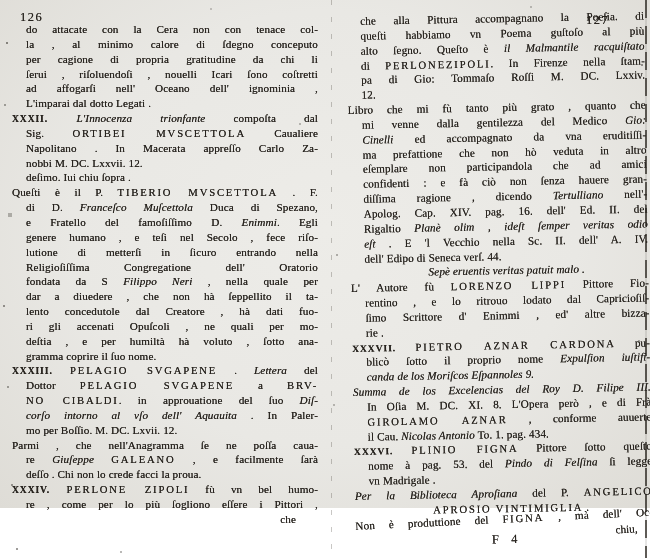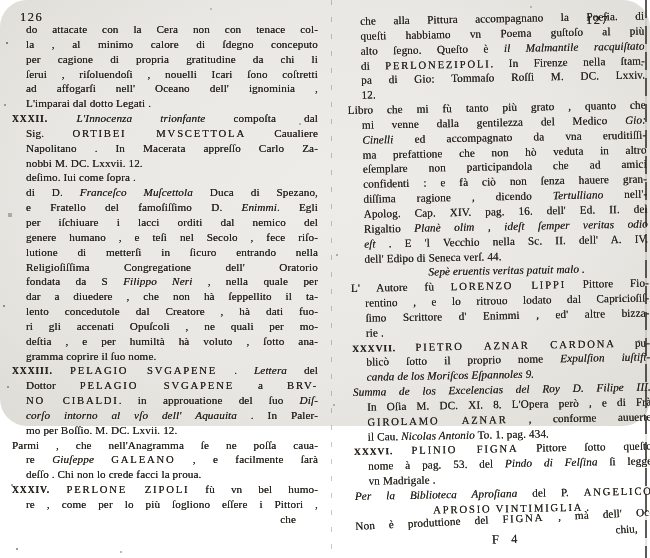--- a/index.html
+++ b/index.html
@@ -1,23 +1,22 @@
 <!DOCTYPE html>
 <html style="--ink: #27231e; --paper: #e9e8e4;"><head>
 <meta charset="utf-8">
 <style>
   :root { --ink:#27231e; --paper:#e9e8e4; }
   * { margin:0; padding:0; box-sizing:border-box; }
   html,body { width:650px; height:558px; overflow:hidden; }
   .scan {
-    position:relative; width:650px; height:426px;
+    position:relative; width:650px; height:508px;
     background: radial-gradient(ellipse at 50% 45%, #edece8 0%, var(--paper) 55%, #dedcd6 100%);
     font-family:"Liberation Serif","DejaVu Serif",serif;
     color:var(--ink);
-    border-radius:27px;
   }
   .col { position:absolute; padding-left:14px; }
   #col-left  { left:12px;  top:22px; width:306px; }
   #col-right { left:346px; top:14px; width:298px; transform:rotate(-1.05deg); transform-origin:top left; }
   .line {
     height:14.85px; line-height:14.85px; font-size:11.2px;
     text-align:justify; text-align-last:justify;
     overflow:hidden; letter-spacing:0.1px;
     text-shadow:0 0 0.55px rgba(32,28,23,0.85);
   }
@@ -70,24 +69,24 @@
         <div class="line"><span>do attacate con la Cera non con tenace col-</span></div>
         <div class="line"><span>la , al minimo calore di ſdegno conceputo</span></div>
         <div class="line"><span>per cagione di propria gratitudine da chi li</span></div>
         <div class="line"><span>ſerui , riſoluendoſi , nouelli Icari ſono coſtretti</span></div>
         <div class="line"><span>ad affogarſi nell' Oceano dell' ignominia ,</span></div>
         <div class="line a-l"><span>L'imparai dal dotto Legati .</span></div>
         <div class="line hang"><span class="sc">XXXII. </span><span class="it">L'Innocenza trionfante</span><span> compoſta dal</span></div>
         <div class="line"><span>Sig. </span><span class="caps">ORTIBEI MVSCETTOLA</span><span> Caualiere</span></div>
         <div class="line"><span>Napolitano . In Macerata appreſſo Carlo Za-</span></div>
         <div class="line a-l"><span>nobbi M. DC. Lxxvii. 12.</span></div>
-        <div class="line a-l"><span>deſimo. Iui come ſopra .</span></div>
+        <div class="line a-l"><span>deſimo. Iui chiu ſopra .</span></div>
+        <div class="line hang"><span>Queſti è il P. </span><span class="caps">TIBERIO MVSCETTOLA</span><span> . F.</span></div>
         <div class="line"><span>di D. </span><span class="it">Franceſco Muſcettola</span><span> Duca di Spezano,</span></div>
         <div class="line"><span>e Fratello del famoſiſſimo D. </span><span class="it">Enimmi</span><span>. Egli</span></div>
-        <div class="line"><span>per iſchiuare i lacci orditi dal nemico del</span></div>
         <div class="line"><span>genere humano , e teſi nel Secolo , fece riſo-</span></div>
         <div class="line"><span>lutione di metterſi in ſicuro entrando nella</span></div>
         <div class="line"><span>Religioſiſſima Congregatione dell' Oratorio</span></div>
         <div class="line"><span>fondata da S </span><span class="it">Filippo Neri</span><span> , nella quale per</span></div>
         <div class="line"><span>dar a diuedere , che non hà ſeppellito il ta-</span></div>
         <div class="line"><span>lento concedutole dal Creatore , hà dati fuo-</span></div>
         <div class="line"><span>ri gli accenati Opuſcoli , ne quali per mo-</span></div>
         <div class="line"><span>deſtia , e per humiltà hà voluto , ſotto ana-</span></div>
         <div class="line a-l"><span>gramma coprire il ſuo nome.</span></div>
         <div class="line hang"><span class="sc">XXXIII. </span><span class="caps">PELAGIO SVGAPENE</span><span> . </span><span class="it">Lettera</span><span> del</span></div>

